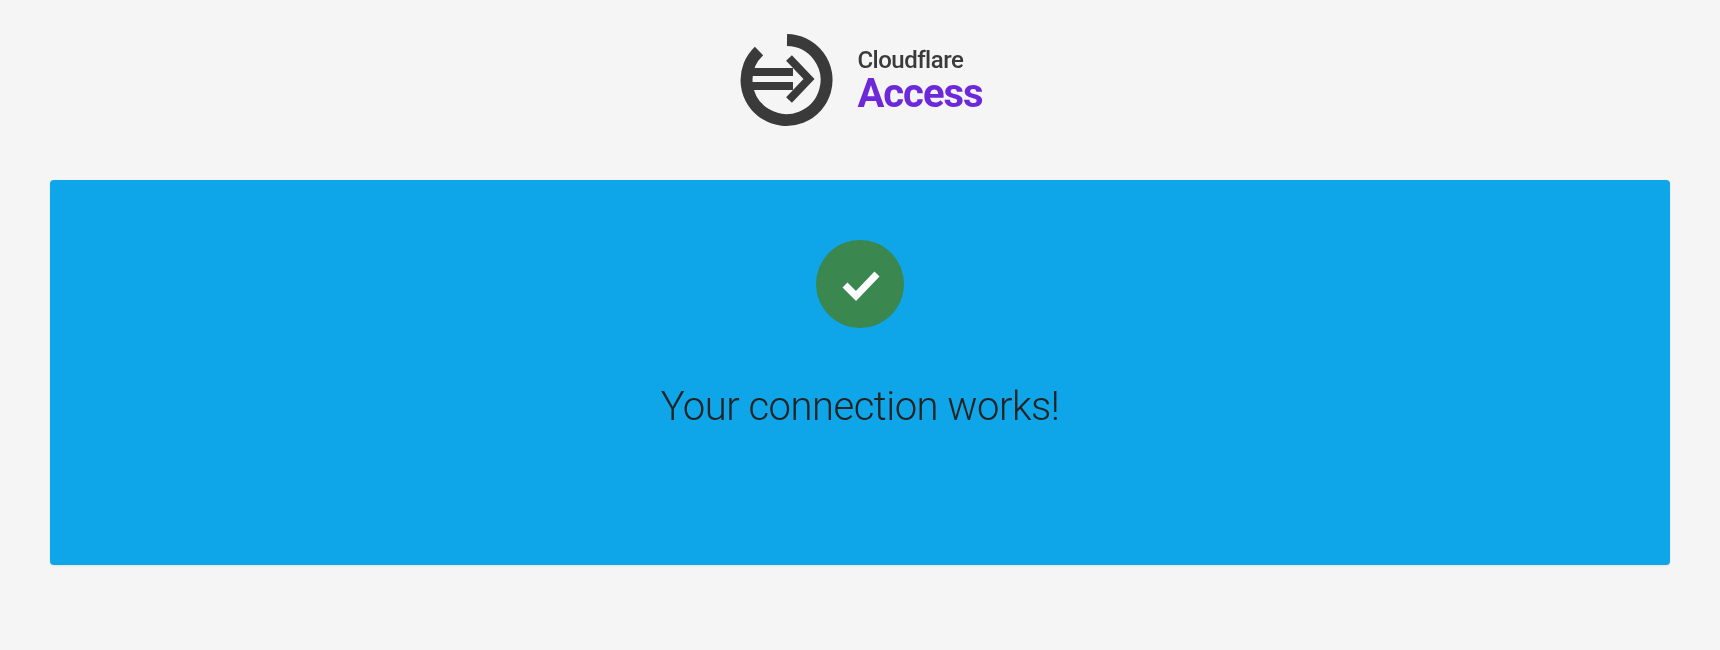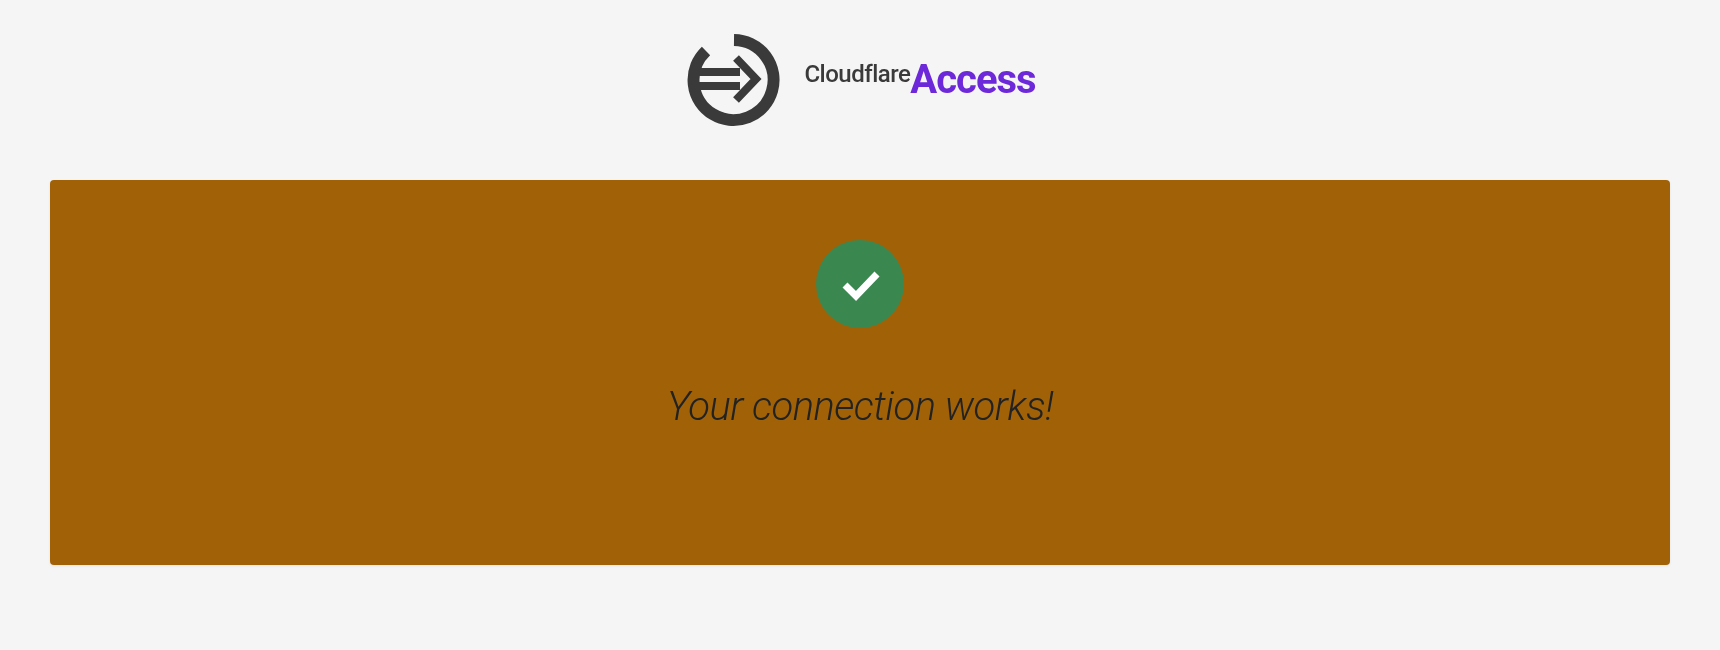--- a/index.html
+++ b/index.html
@@ -27,47 +27,46 @@
     }
     .logo-icon {
       width: 100px;
       height: 100px;
       display: flex;
       align-items: center;
       justify-content: center;
     }
     .logo-text {
       display: flex;
-      flex-direction: row;
+      flex-direction: column;
       color: #3a3a3a;
       justify-content: flex-end;
     }
     .logo-brand {
       font-size: 24px;
       font-weight: 500;
       color: #3a3a3a;
       letter-spacing: -0.5px;
     }
     .logo-product {
       font-size: 40px;
       font-weight: 700;
       color: #6d28d9;
       letter-spacing: -1px;
       line-height: 1;
     }
     .card {
-      background-color: #a16207;
+      background-color: #0ea5e9;
       margin: 0 50px;
       border-radius: 4px;
       box-shadow: 0 1px 3px rgba(0,0,0,0.08);
       padding: 60px 40px 80px 40px;
       display: flex;
       flex-direction: column;
       align-items: center;
-      font-style: italic;
     }
     .success-icon {
       width: 88px;
       height: 88px;
       background-color: #3b8750;
       border-radius: 50%;
       display: flex;
       align-items: center;
       justify-content: center;
       margin-bottom: 55px;

